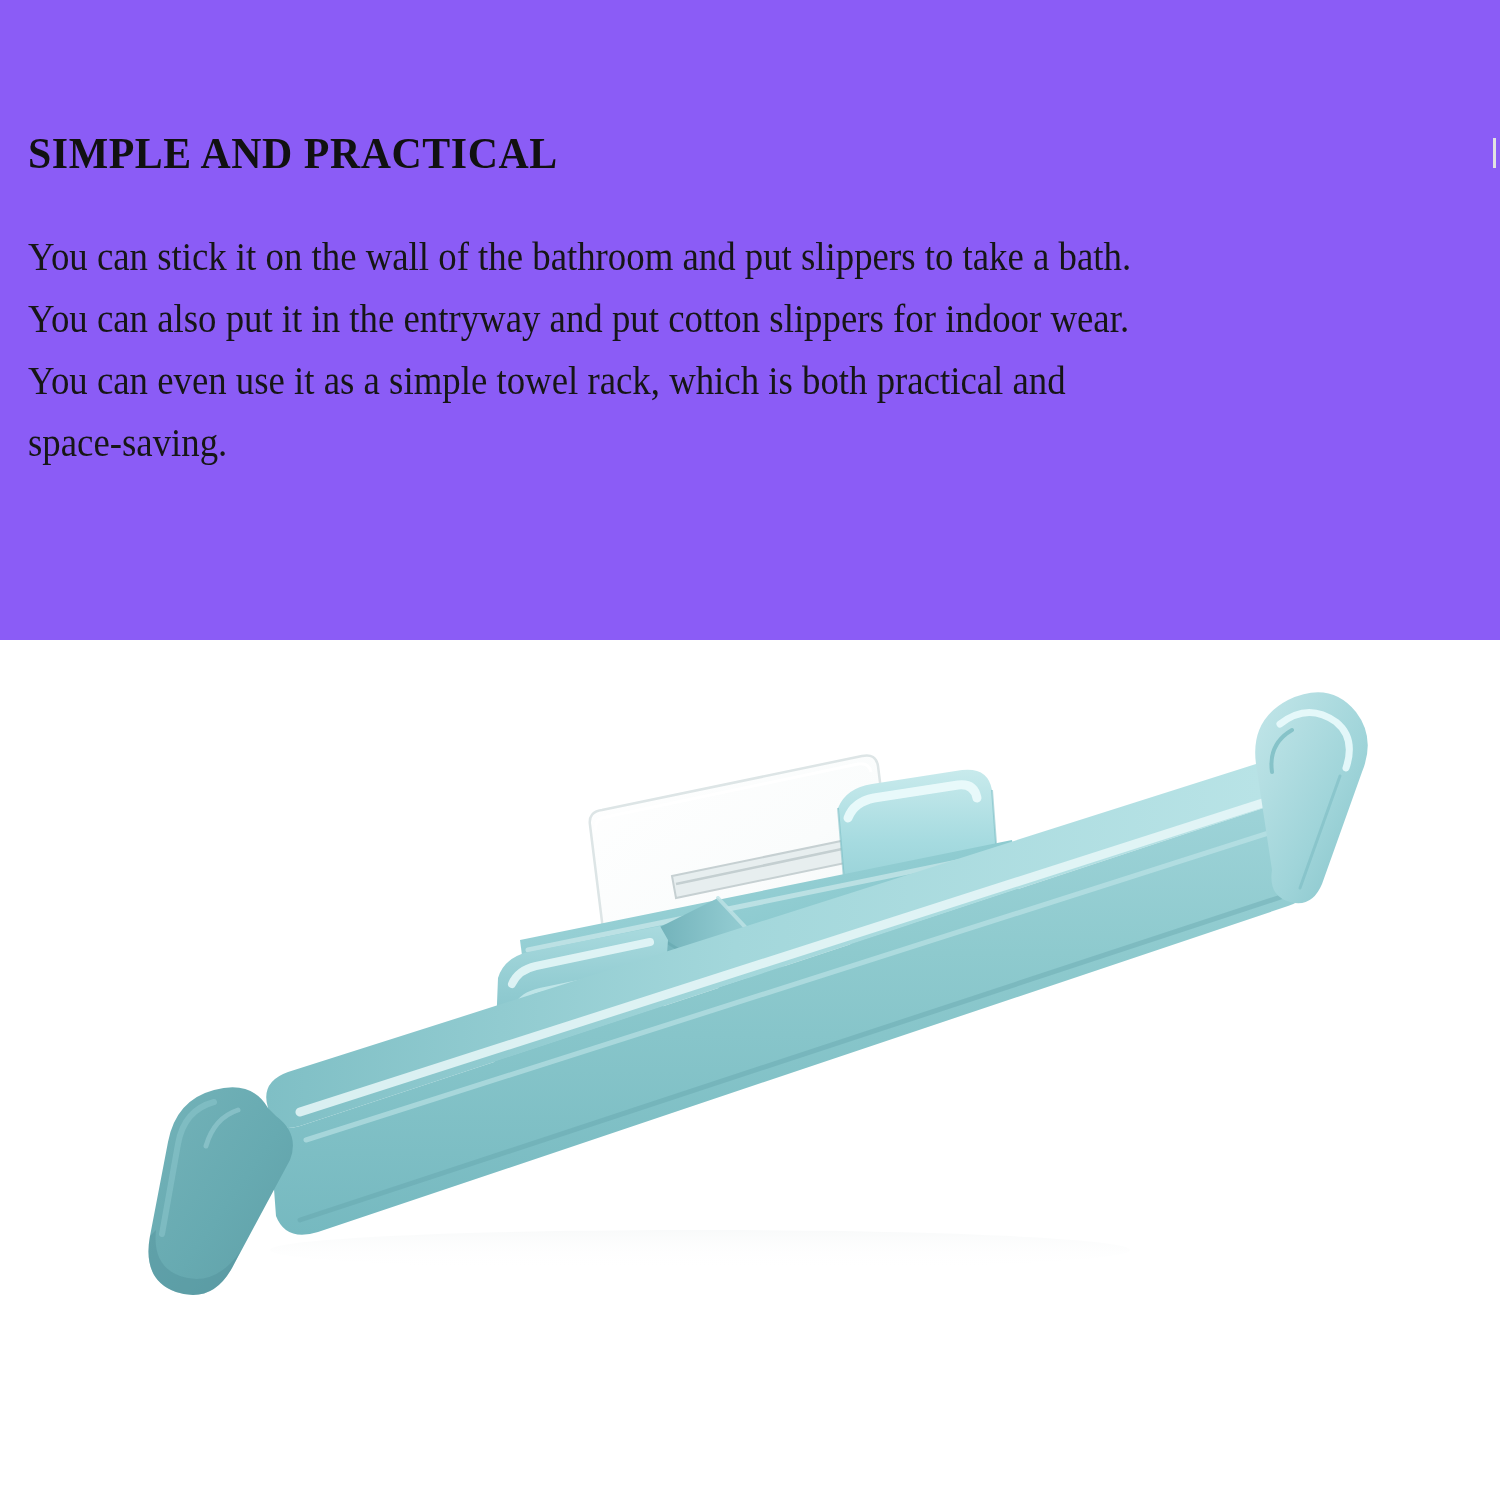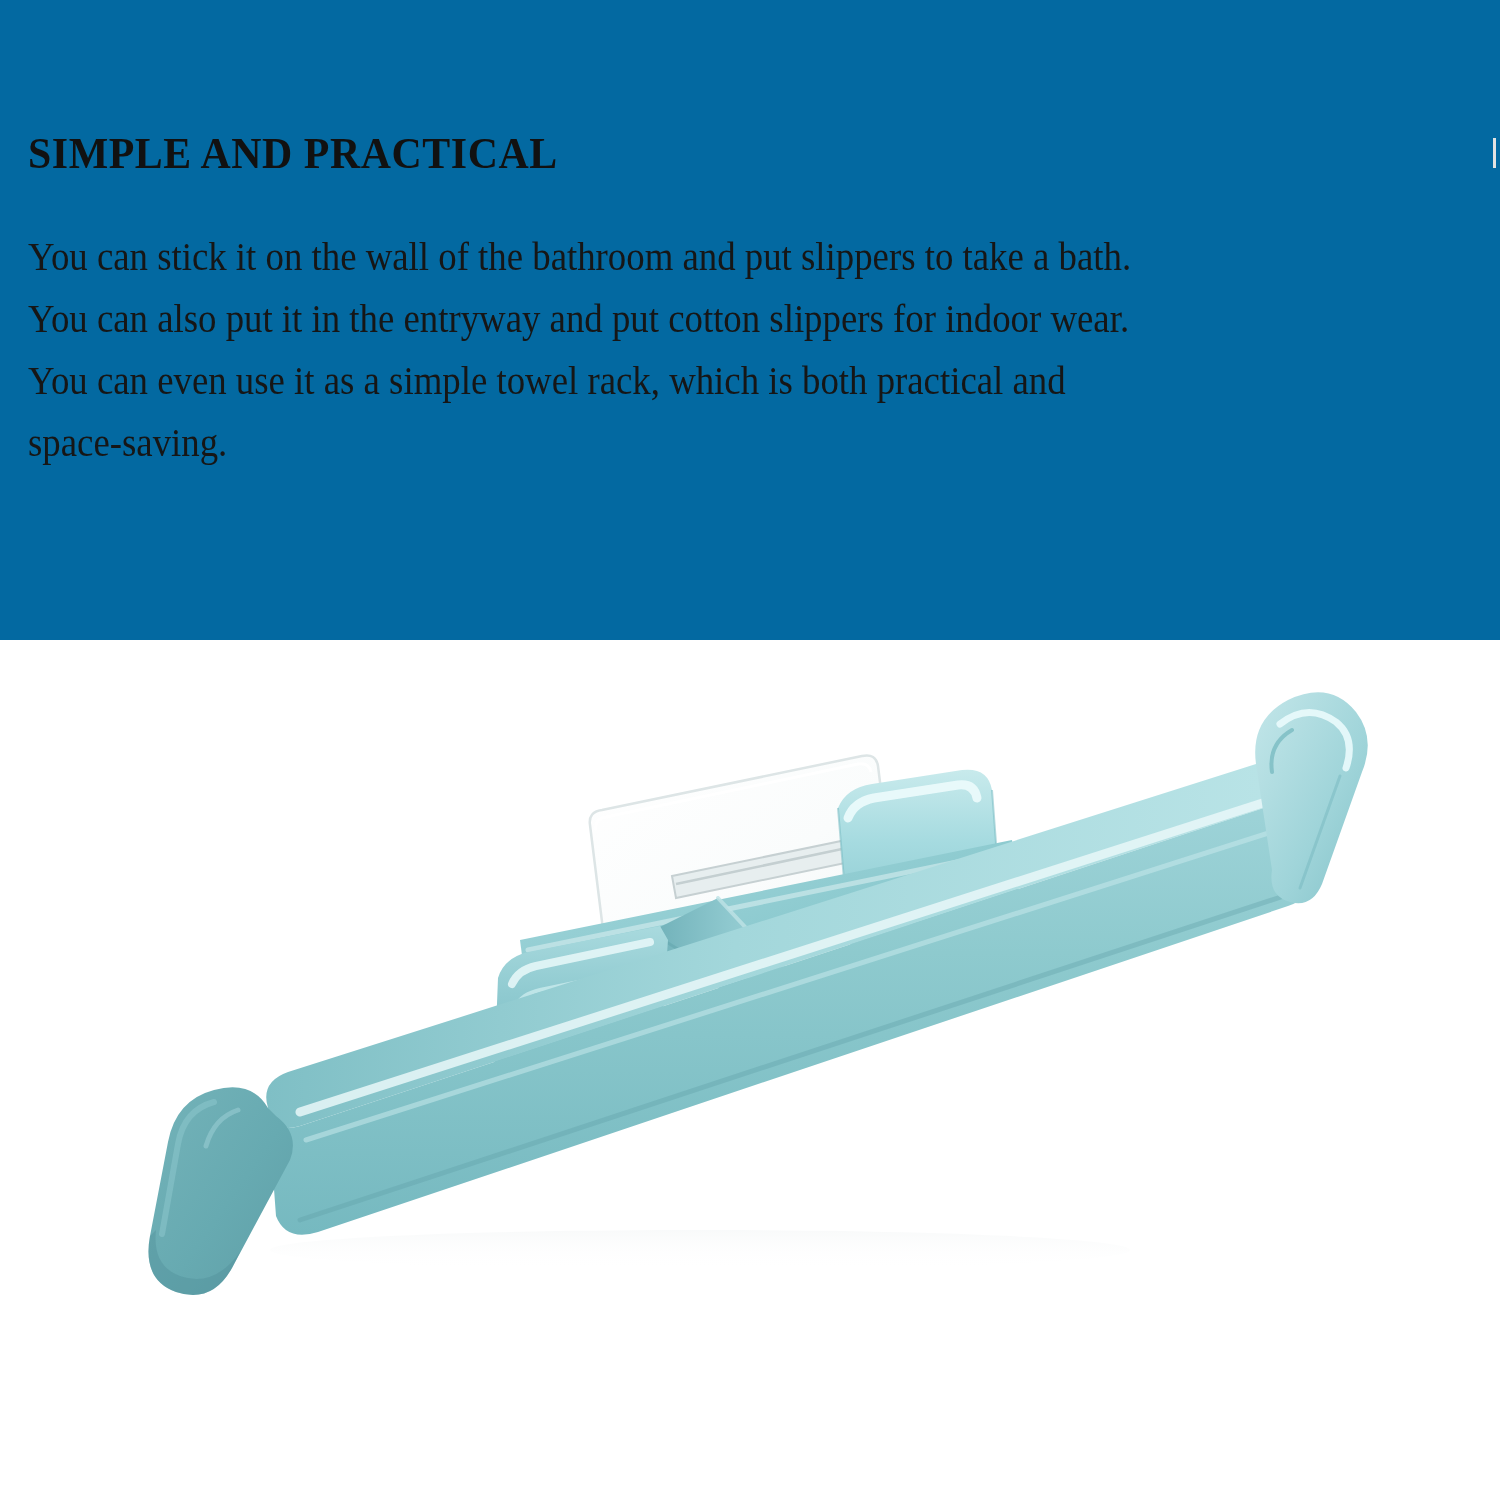--- a/index.html
+++ b/index.html
@@ -5,21 +5,21 @@
 <style>
   html, body {
     margin: 0;
     padding: 0;
     background: #ffffff;
   }
   #page {
     position: relative;
     width: 1500px;
     height: 1344px;
-    background: #0369a1;
+    background: #8b5cf6;
     overflow: hidden;
     font-family: "Liberation Serif", "DejaVu Serif", serif;
   }
 
   
   .copy-block {
     position: absolute;
     left: 28px;
     top: 126px;
     width: 1420px;

